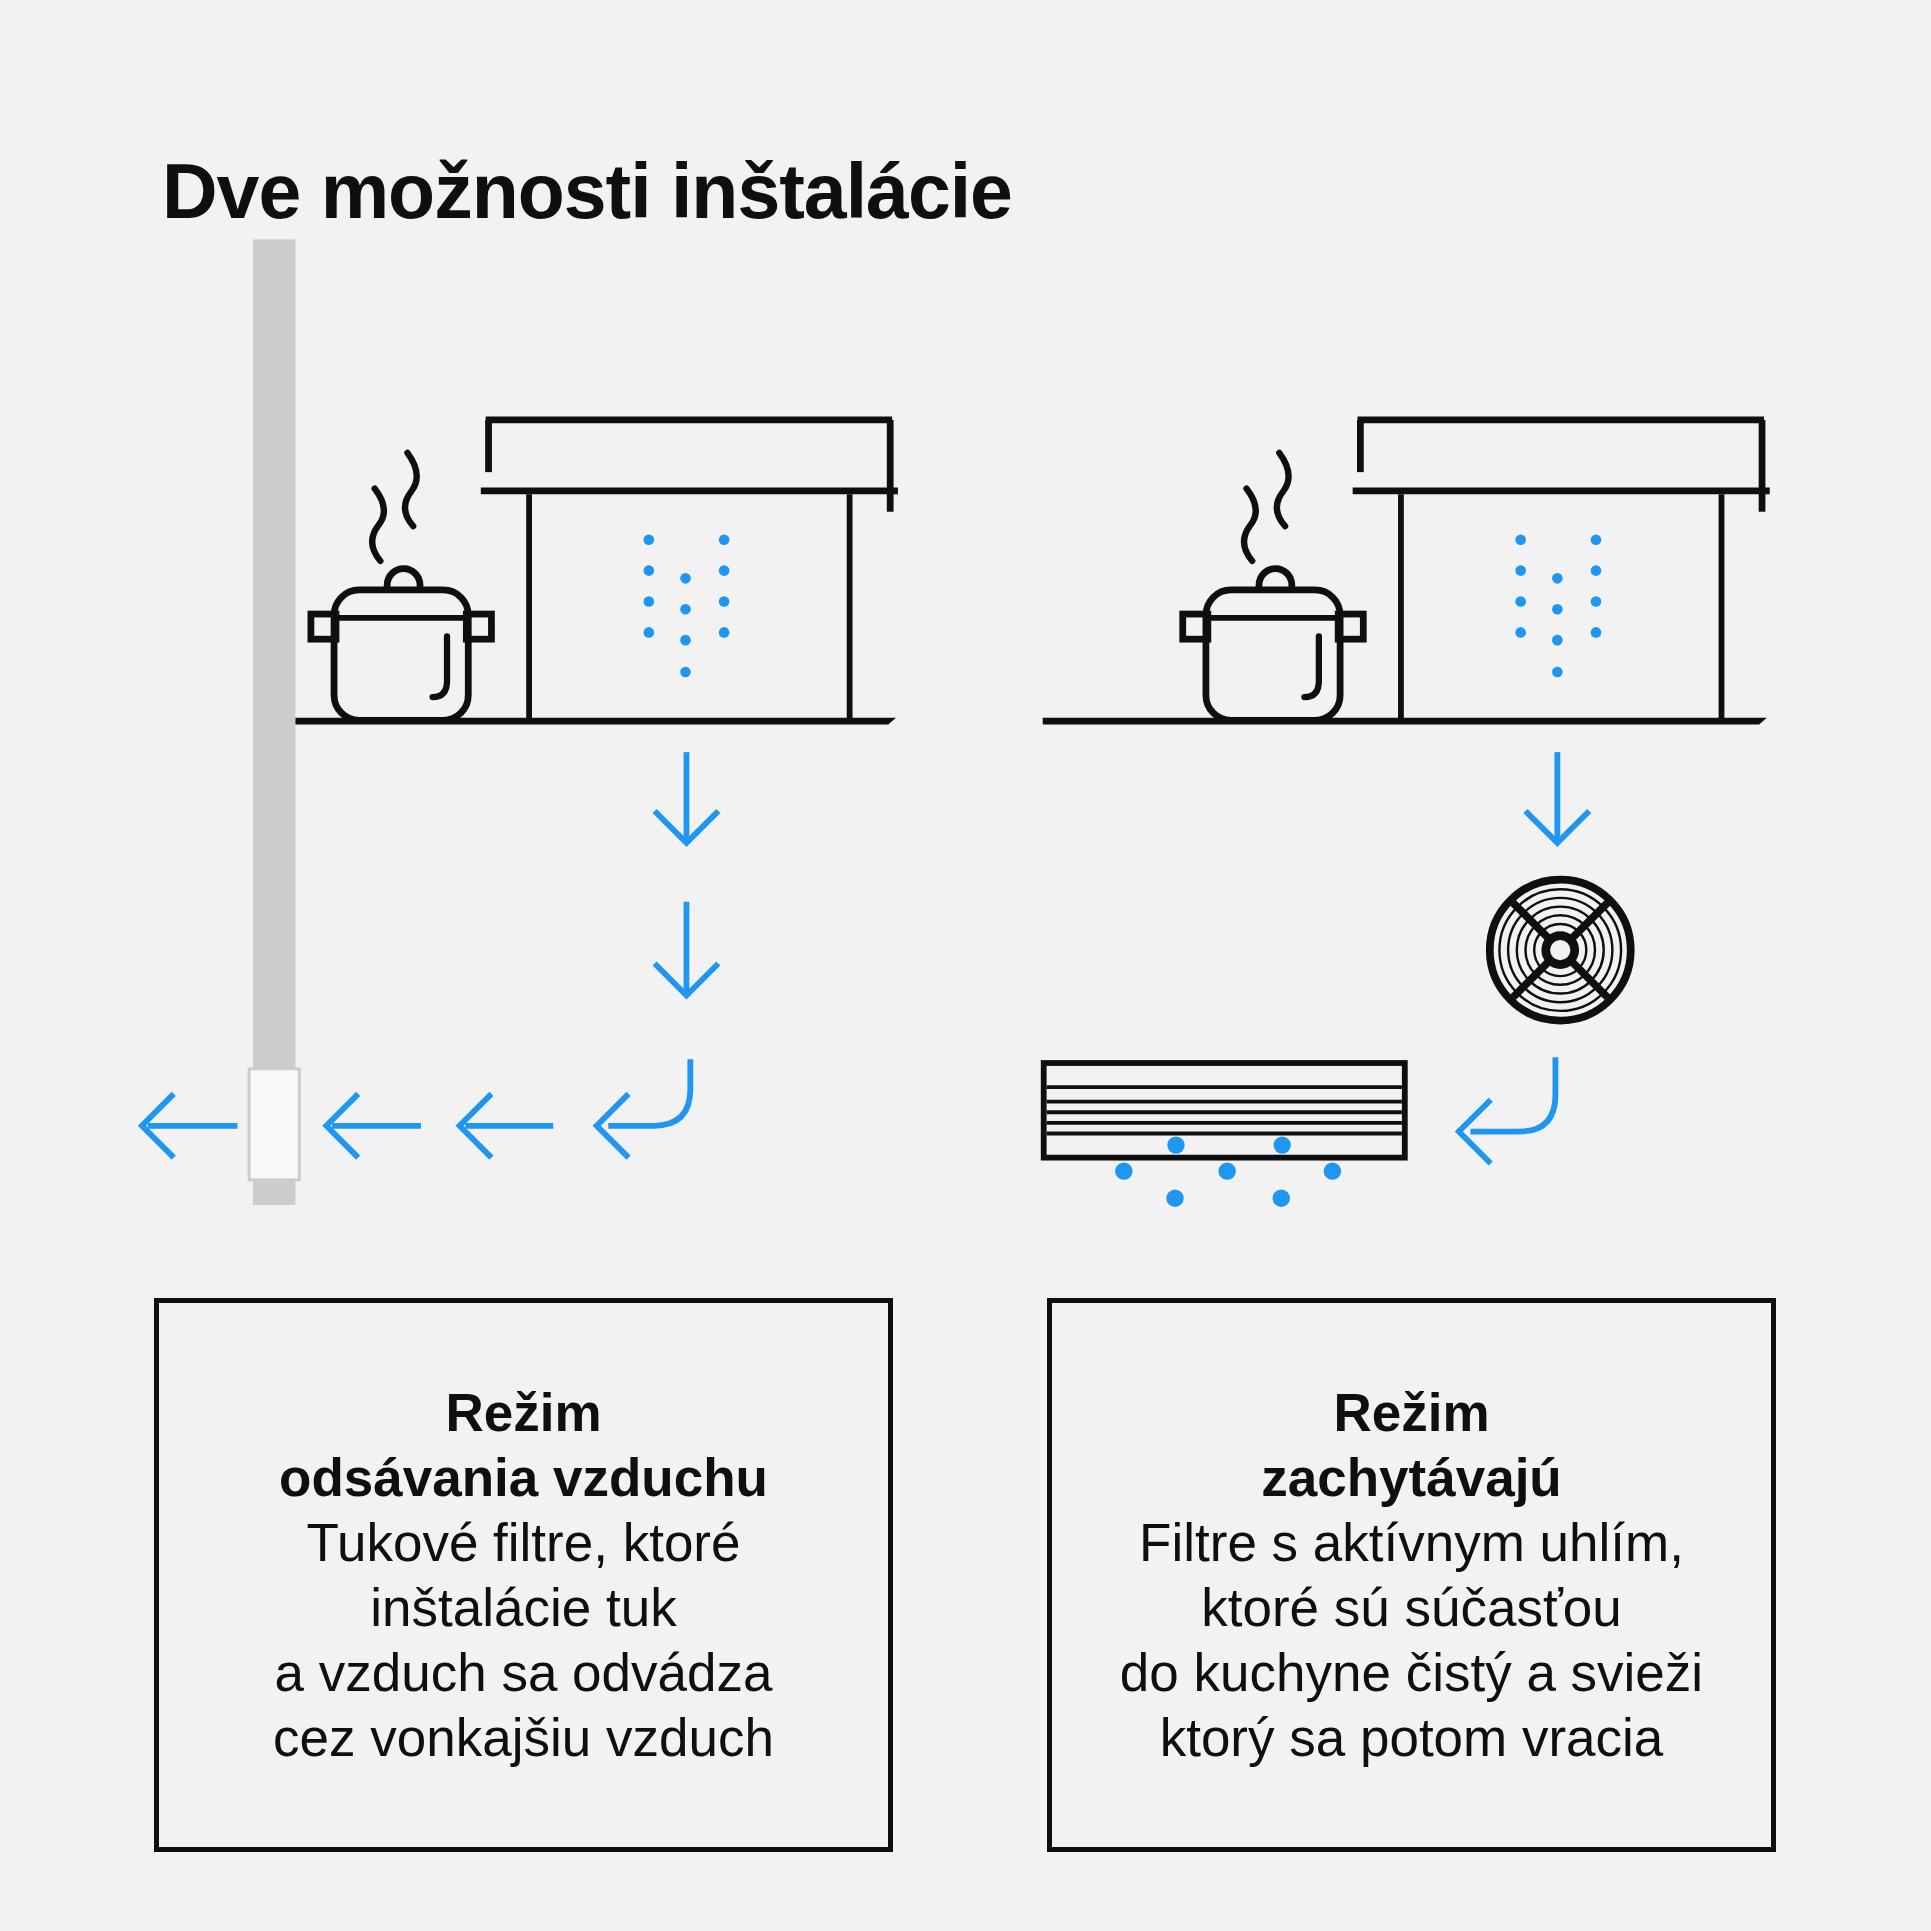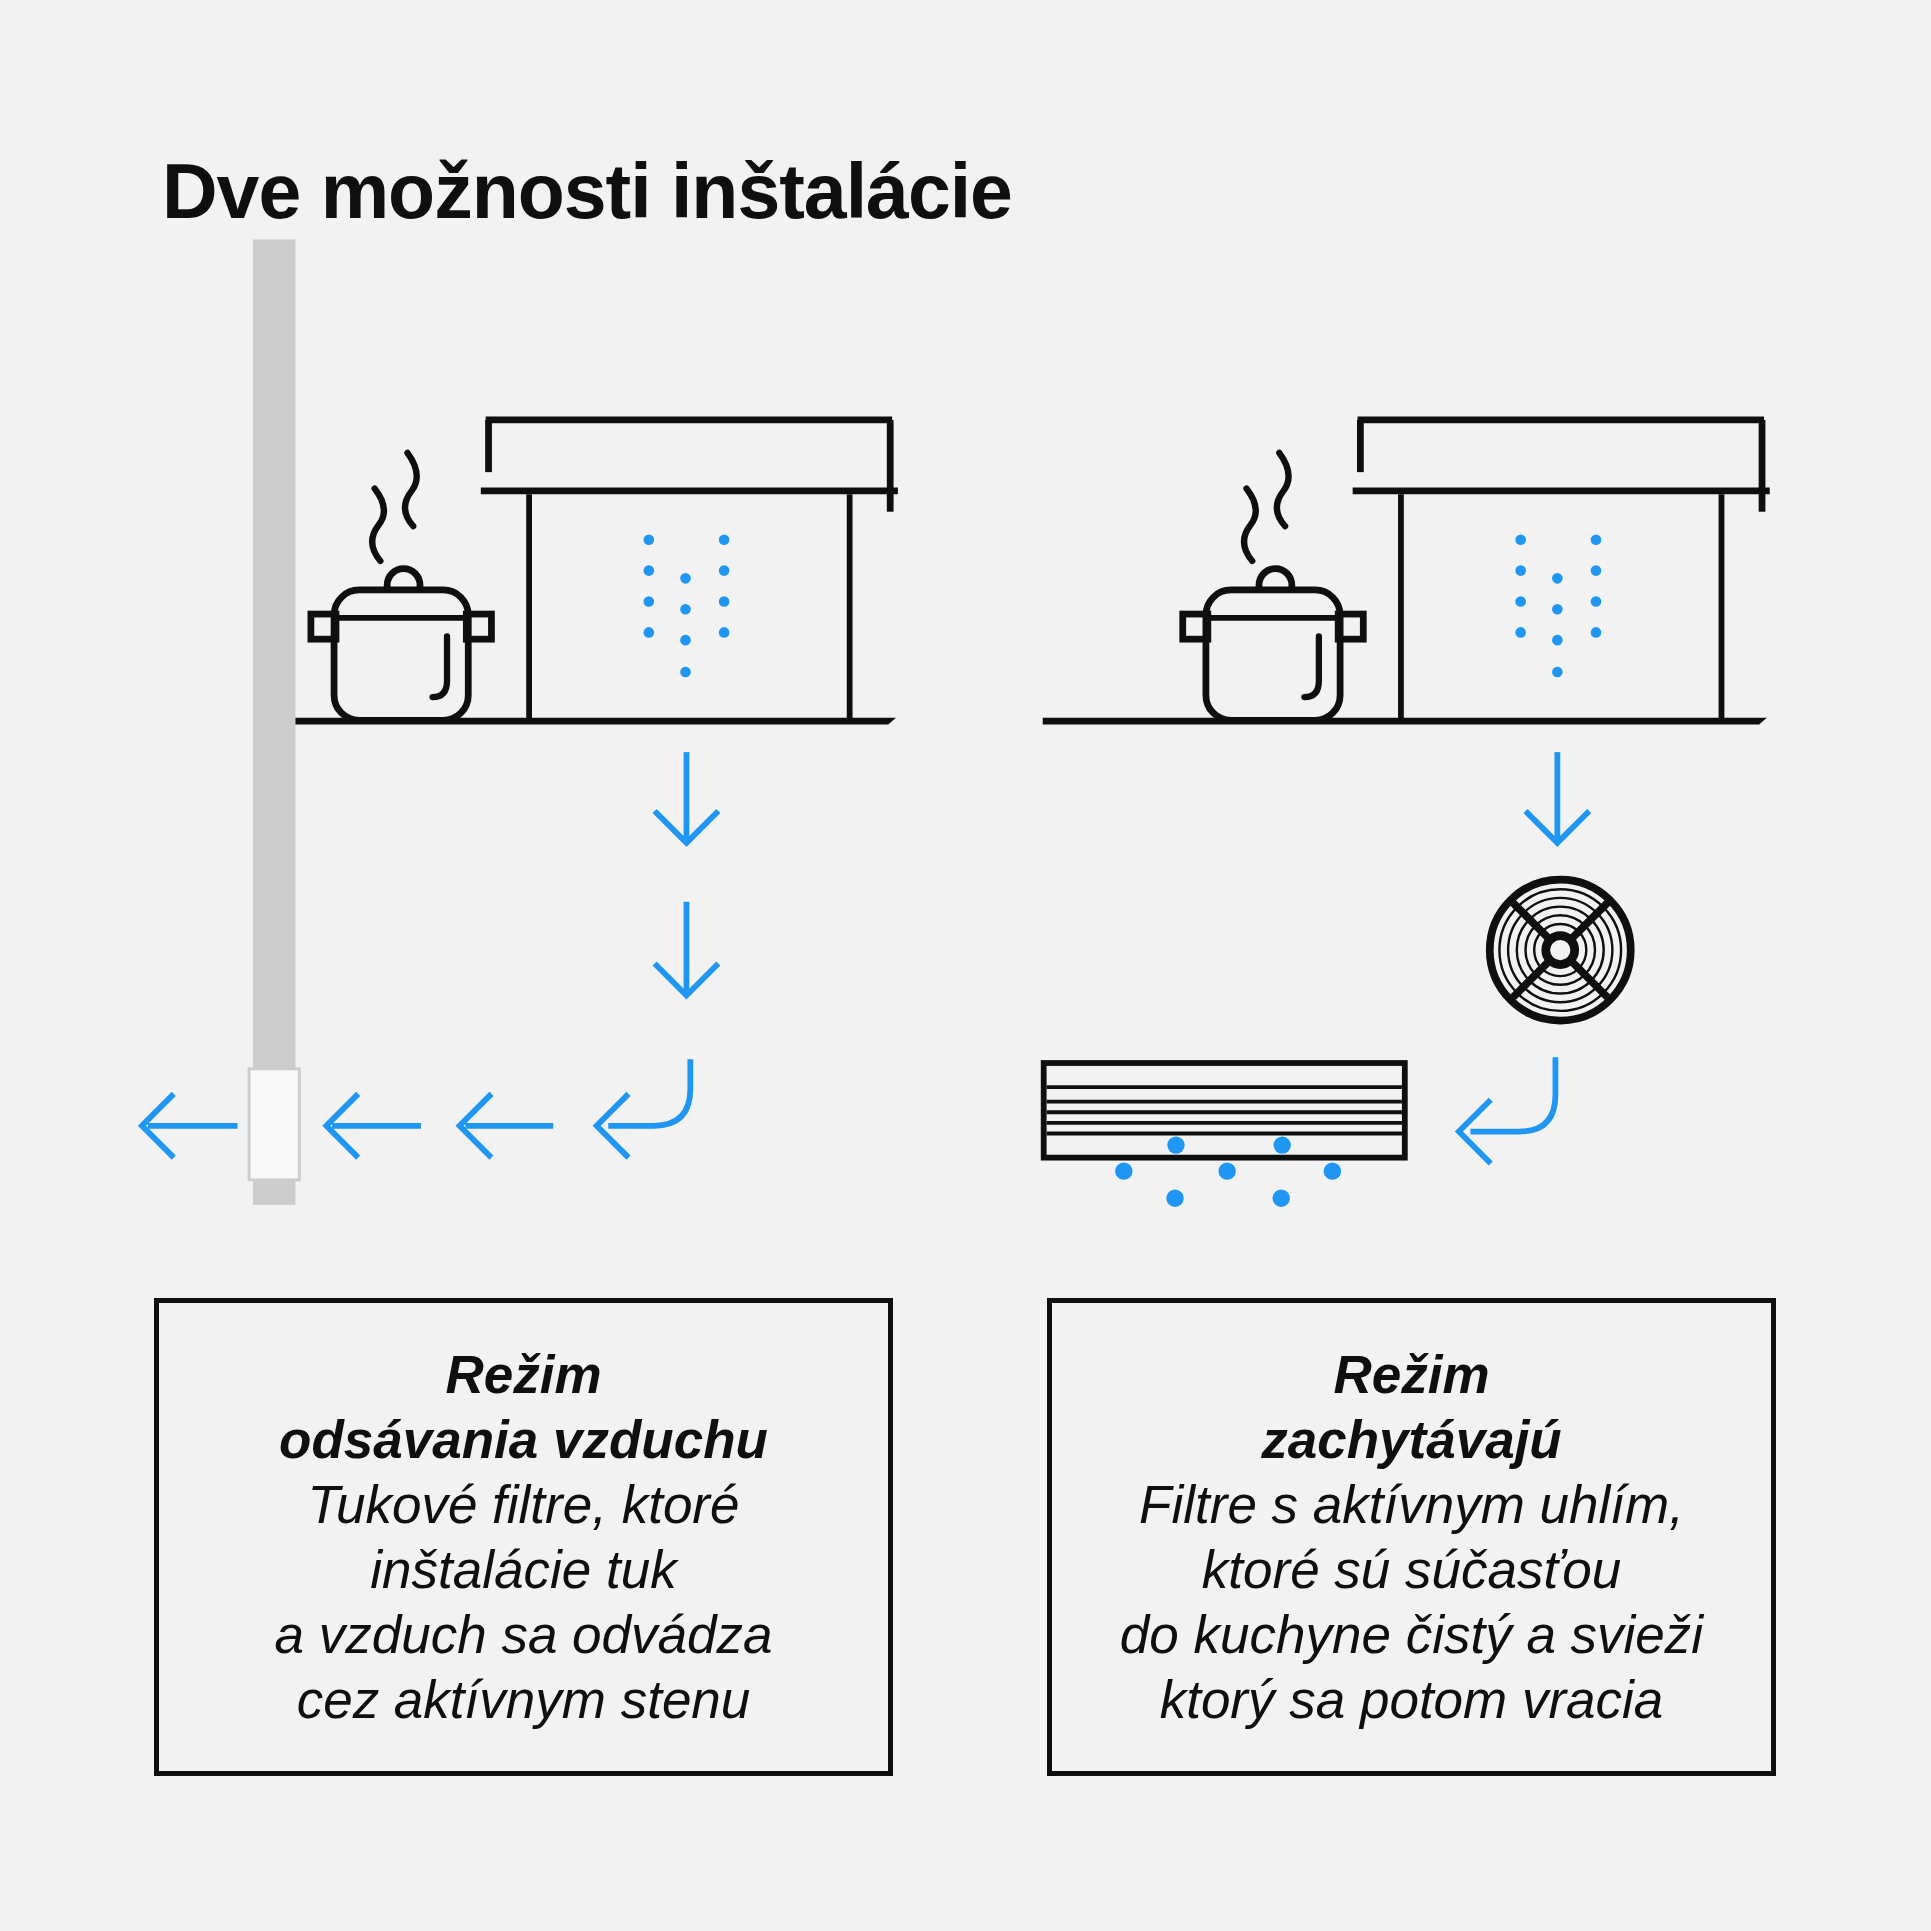--- a/index.html
+++ b/index.html
@@ -35,31 +35,30 @@
   .ink-line{stroke:var(--ink);fill:none;}
   .ink-fill{fill:var(--ink);}
   .blue-line{stroke:var(--blue);fill:none;}
   .blue-fill{fill:var(--blue);}
   .wall-fill{fill:var(--wall_gray);}
   .duct-box{fill:var(--duct_fill);stroke:var(--wall_gray);stroke-width:3px;}
   .hub{fill:var(--bg);stroke:var(--ink);}
   .text-box{
     position:absolute;
     top:1298px;
-    height:478px;
+    height:554px;
     border:5.8px solid var(--ink);
     display:flex;
     flex-direction:column;
     justify-content:center;
     align-items:center;
     text-align:center;
     font-size:53px;
     line-height:65px;
     color:var(--ink);
-    font-style:italic;
   }
   .text-box.left{left:154px;width:739px;}
   .text-box.right{left:1047px;width:729px;}
   .text-box .bold{font-weight:700;}
   .line{white-space:nowrap;}
 </style>
 </head>
 <body>
 
 <div class="canvas">
@@ -228,21 +227,21 @@
       </g>
     </g>
   </svg>
 
   <div class="text-box left">
     <div class="line bold">Režim</div>
     <div class="line bold">odsávania vzduchu</div>
     <div class="line">Tukové filtre, ktoré</div>
     <div class="line">inštalácie tuk</div>
     <div class="line">a vzduch sa odvádza</div>
-    <div class="line">cez aktívnym stenu</div>
+    <div class="line">cez vonkajšiu vzduch</div>
   </div>
 
   <div class="text-box right">
     <div class="line bold">Režim</div>
     <div class="line bold">zachytávajú</div>
     <div class="line">Filtre s aktívnym uhlím,</div>
     <div class="line">ktoré sú súčasťou</div>
     <div class="line">do kuchyne čistý a svieži</div>
     <div class="line">ktorý sa potom vracia</div>
   </div>

